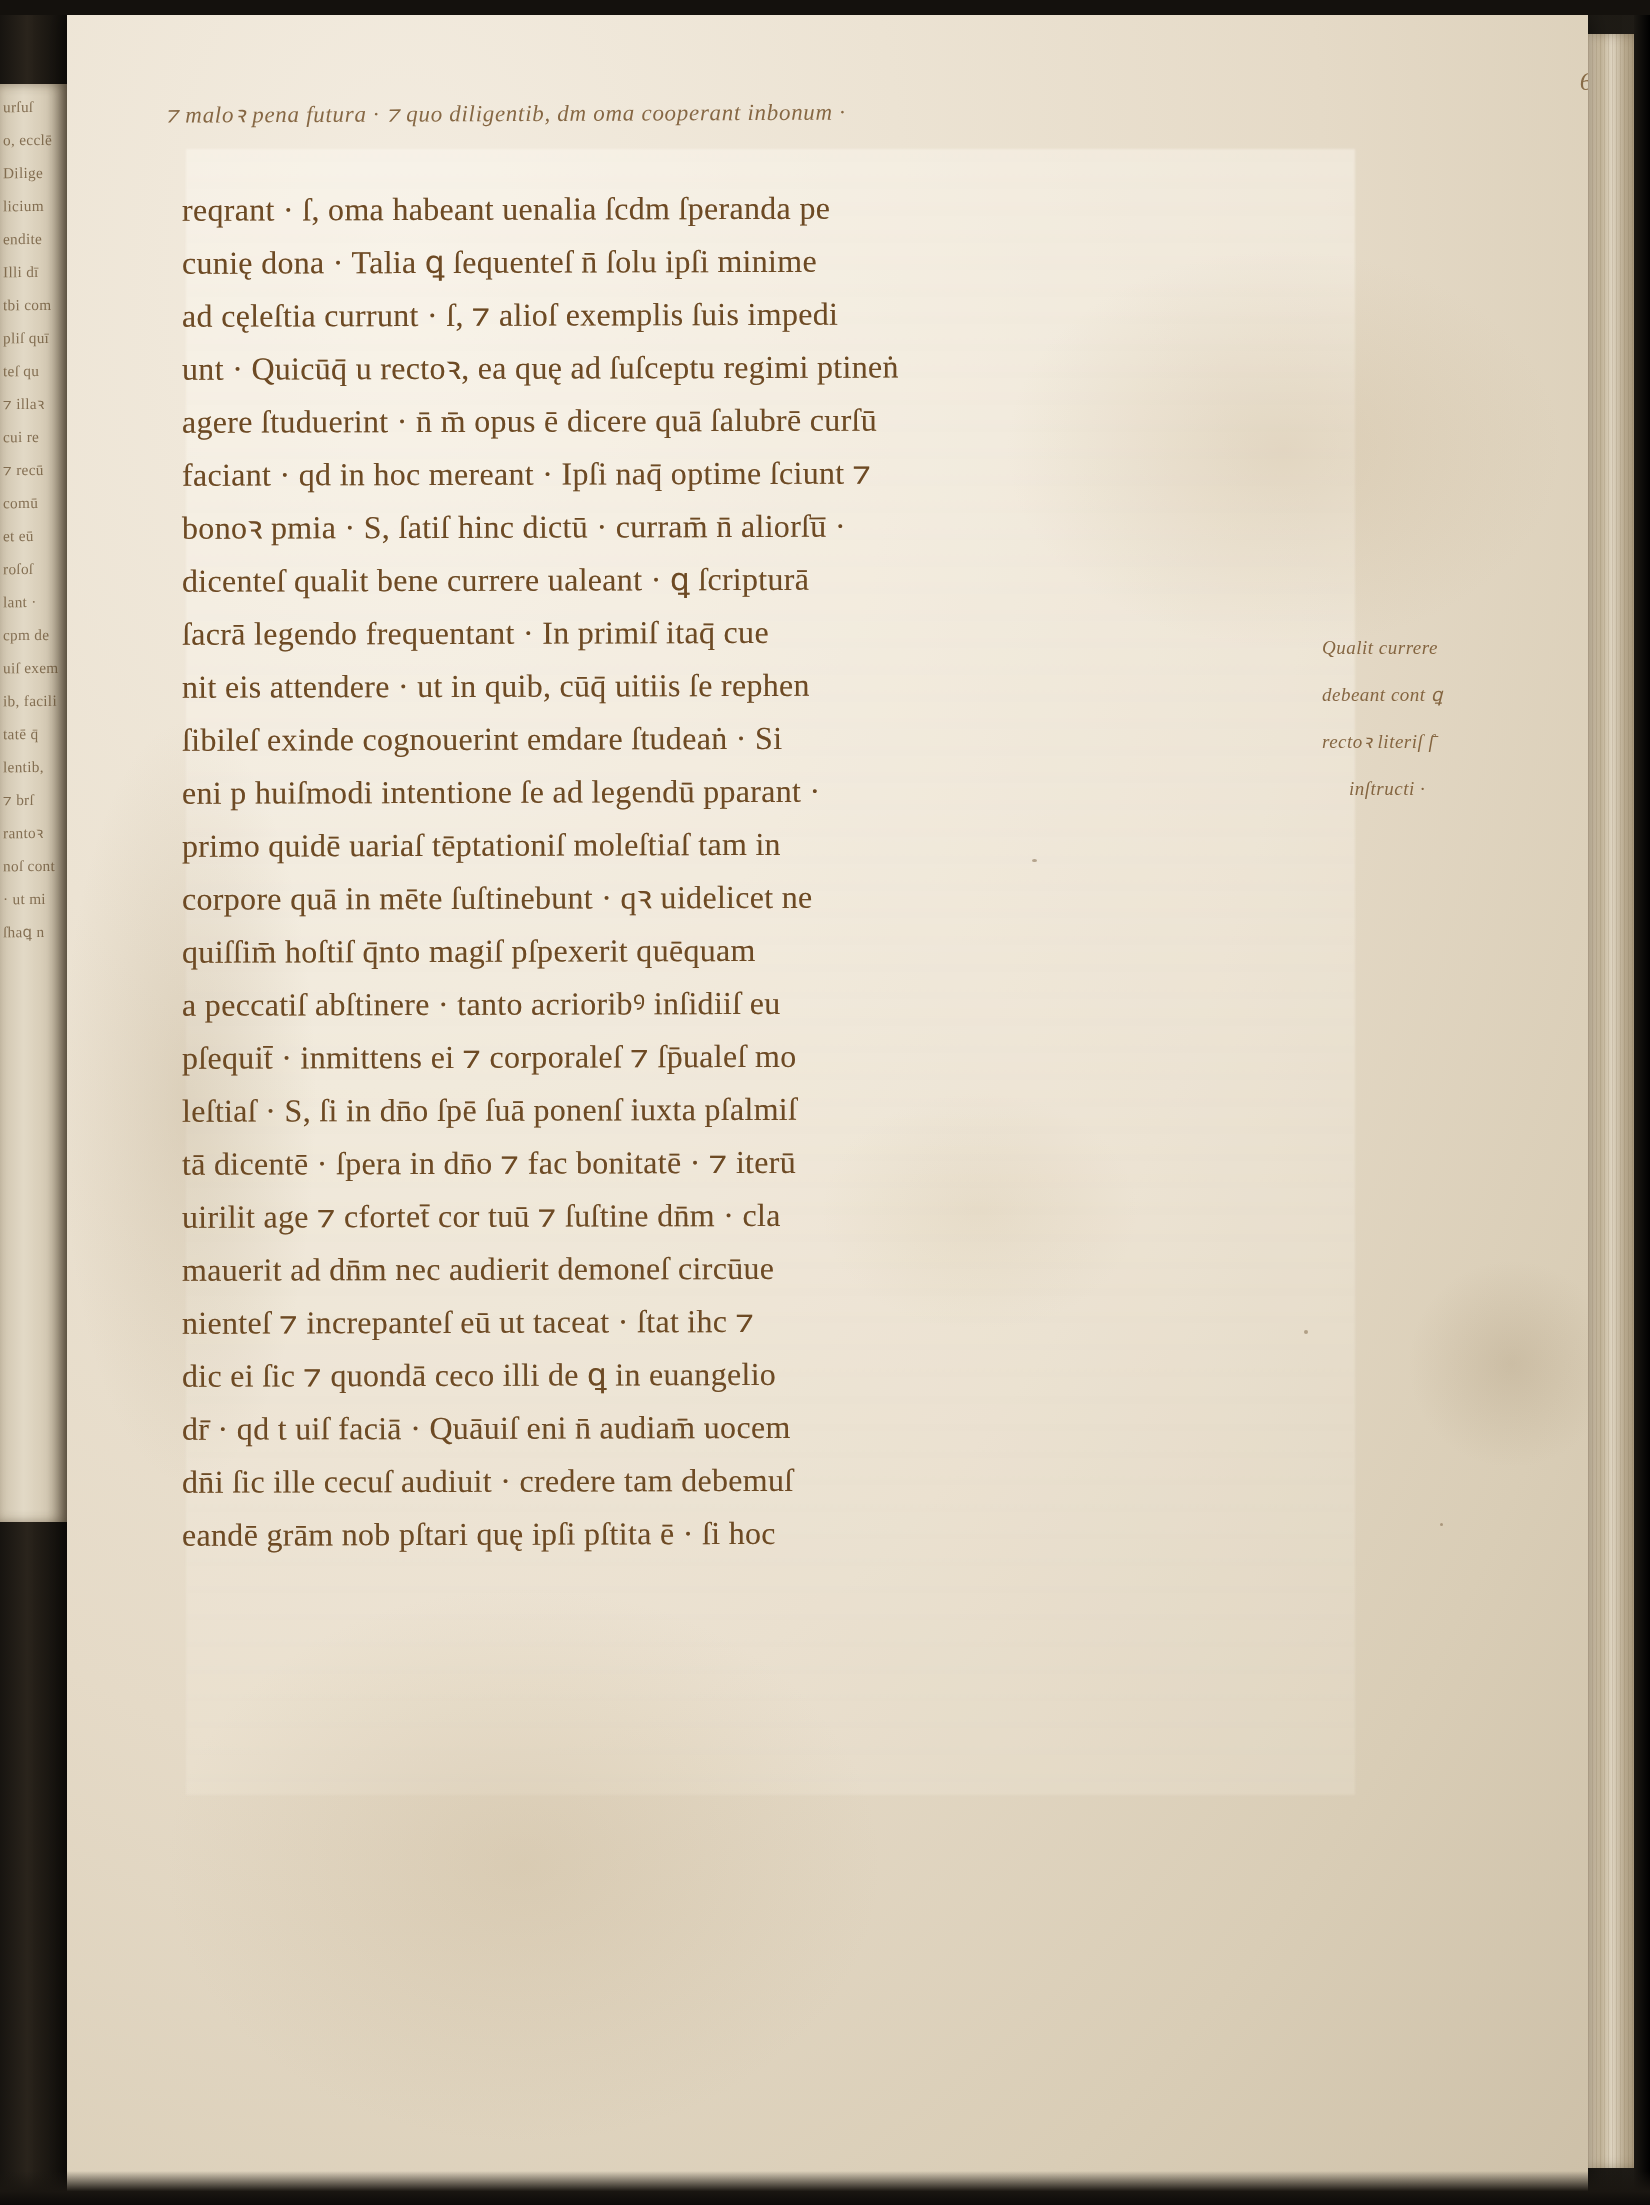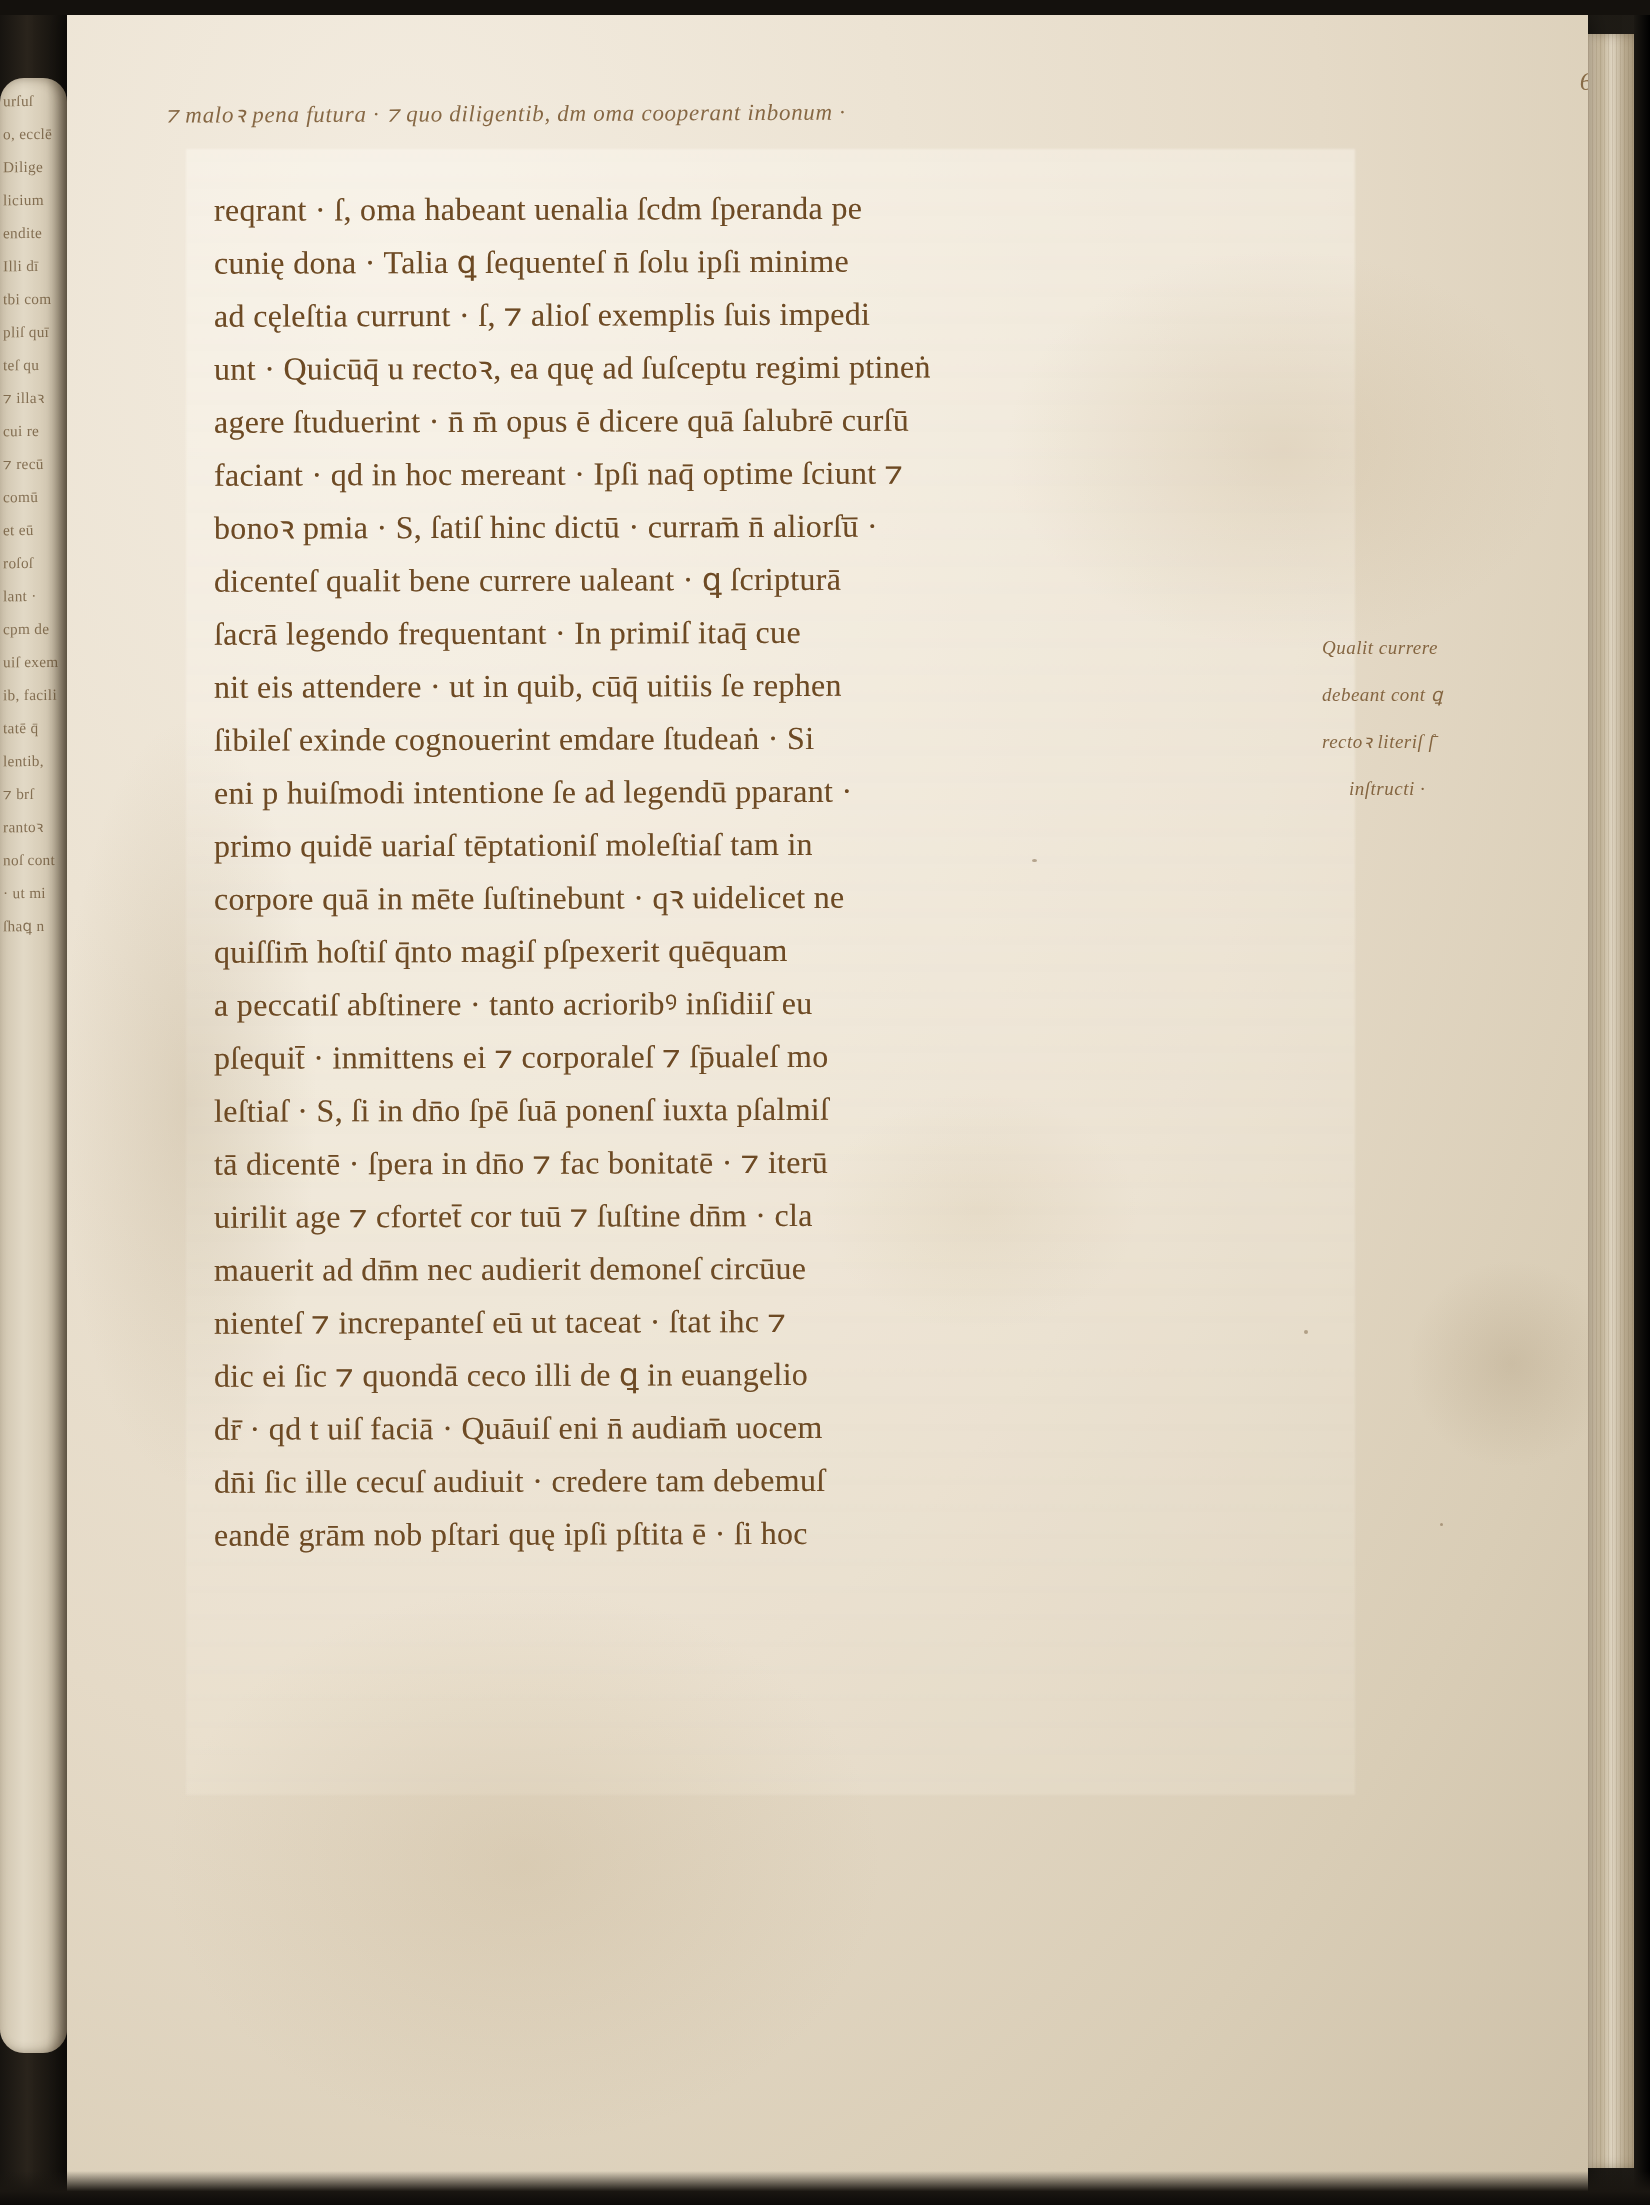--- a/index.html
+++ b/index.html
@@ -35,26 +35,25 @@
     left: 0;
     top: 0;
     width: 68px;
     height: 2205px;
     background: linear-gradient(90deg, #171410 0%, #2a241c 40%, #0f0d0a 100%);
   }
 
   .prev-leaf {
     position: absolute;
     left: 0px;
-    top: 78px;
+    top: 84px;
     width: 67px;
-    height: 1975px;
+    height: 1438px;
     background: linear-gradient(90deg, #cfc4ae 0%, #e2d9c6 35%, #d7ccb6 70%, #a99b83 100%);
     box-shadow: inset -4.5px 0 10.2px rgba(60,45,25,0.45);
-    border-radius: 24px;
   }
   .prev-leaf-text {
     position: absolute;
     left: 3.4px;
     top: 5.7px;
     width: 61px;
     color: #6b5334;
     font-family: "Liberation Serif", serif;
     font-size: 15.3px;
     line-height: 33px;
@@ -178,21 +177,20 @@
     opacity: 0.9;
     transform: rotate(-0.25deg);
     white-space: nowrap;
   }
 
   .text-block {
     position: absolute;
     left: 182px;
     top: 182px;
     width: 1129px;
-    margin-left: 32px;
   }
   .text-line {
     color: #6d4a24;
     font-family: "Liberation Serif", serif;
     font-size: 32px;
     line-height: 53px;
     letter-spacing: 0.3px;
     white-space: nowrap;
     transform: rotate(-0.18deg);
     text-shadow: 0 0 0.6px rgba(109,74,36,0.35);

